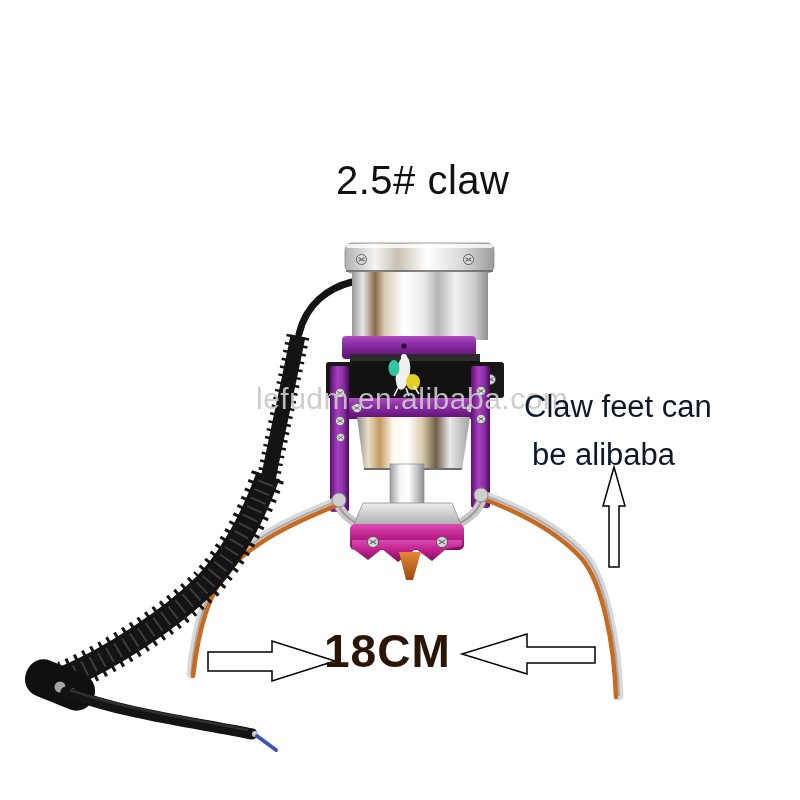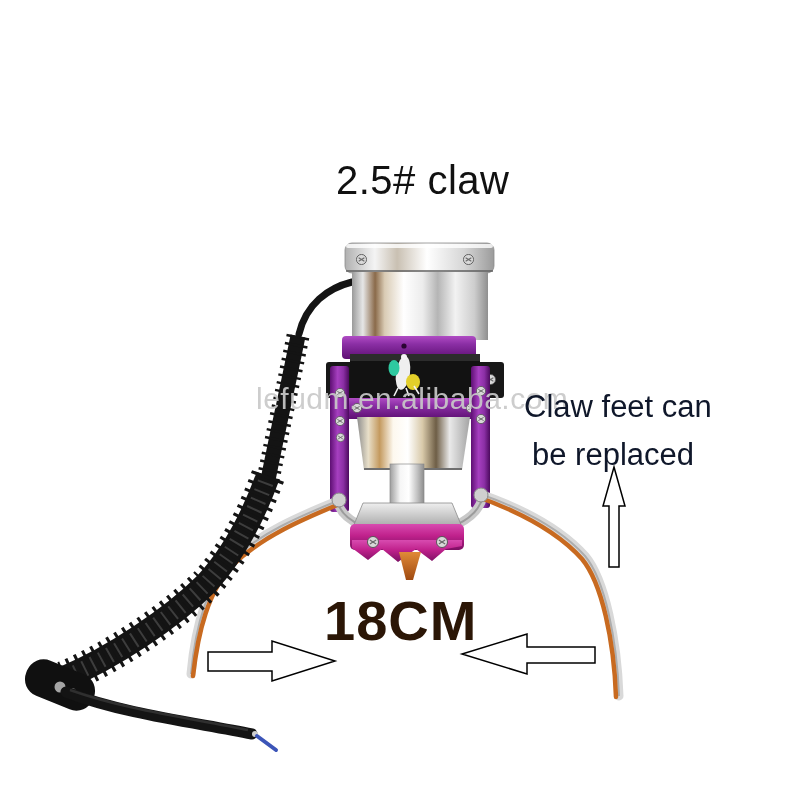--- a/index.html
+++ b/index.html
@@ -8,21 +8,21 @@
     --text:#111111; --dim-text:#2b1606; --watermark:#c9c9c9;
   }
   html,body{margin:0;padding:0;}
   body{width:800px;height:800px;background:#ffffff;font-family:"Liberation Sans",sans-serif;overflow:hidden;}
   .stage{position:relative;width:800px;height:688px;background:#ffffff;}
   .stage svg{position:absolute;left:0;top:0;}
   .title{position:absolute;left:336px;top:158px;font-size:40px;color:var(--text);letter-spacing:0.5px;white-space:nowrap;}
   .watermark{position:absolute;left:256px;top:382px;font-size:30px;color:var(--watermark);opacity:0.92;white-space:nowrap;z-index:5;letter-spacing:0.5px;}
   .note{position:absolute;left:524px;top:383px;font-size:31px;color:#0f172a;line-height:48px;z-index:6;}
   .note .l2{padding-left:8px;}
-  .dim{position:absolute;left:324px;top:588px;font-size:56px;font-weight:700;color:var(--dim-text);letter-spacing:1px;z-index:6;white-space:nowrap;}
+  .dim{position:absolute;left:324px;top:624px;font-size:46px;font-weight:700;color:var(--dim-text);letter-spacing:1px;z-index:6;white-space:nowrap;}
 </style>
 </head>
 <body>
 
 <div class="stage">
 
   <svg width="800" height="800" viewBox="0 0 800 800">
     <defs>
       <linearGradient id="chromeCyl" x1="0" y1="0" x2="1" y2="0">
         <stop offset="0" stop-color="#9a9a9a"></stop>
@@ -212,16 +212,16 @@
     </g>
     <g>
       <polygon points="614,467 625,506 619,506 619,567 609,567 609,506 603,506" fill="#ffffff" stroke="#000000" stroke-width="1.5" stroke-linejoin="miter"></polygon>
     </g>
   </svg>
 
   <div class="title">2.5# claw</div>
   <div class="watermark">lefudm.en.alibaba.com</div>
   <div class="note">
     <div class="l1">Claw feet can</div>
-    <div class="l2">be replaced</div>
+    <div class="l2">be alibaba</div>
   </div>
   <div class="dim">18CM</div>
 </div>
 
 </body></html>

